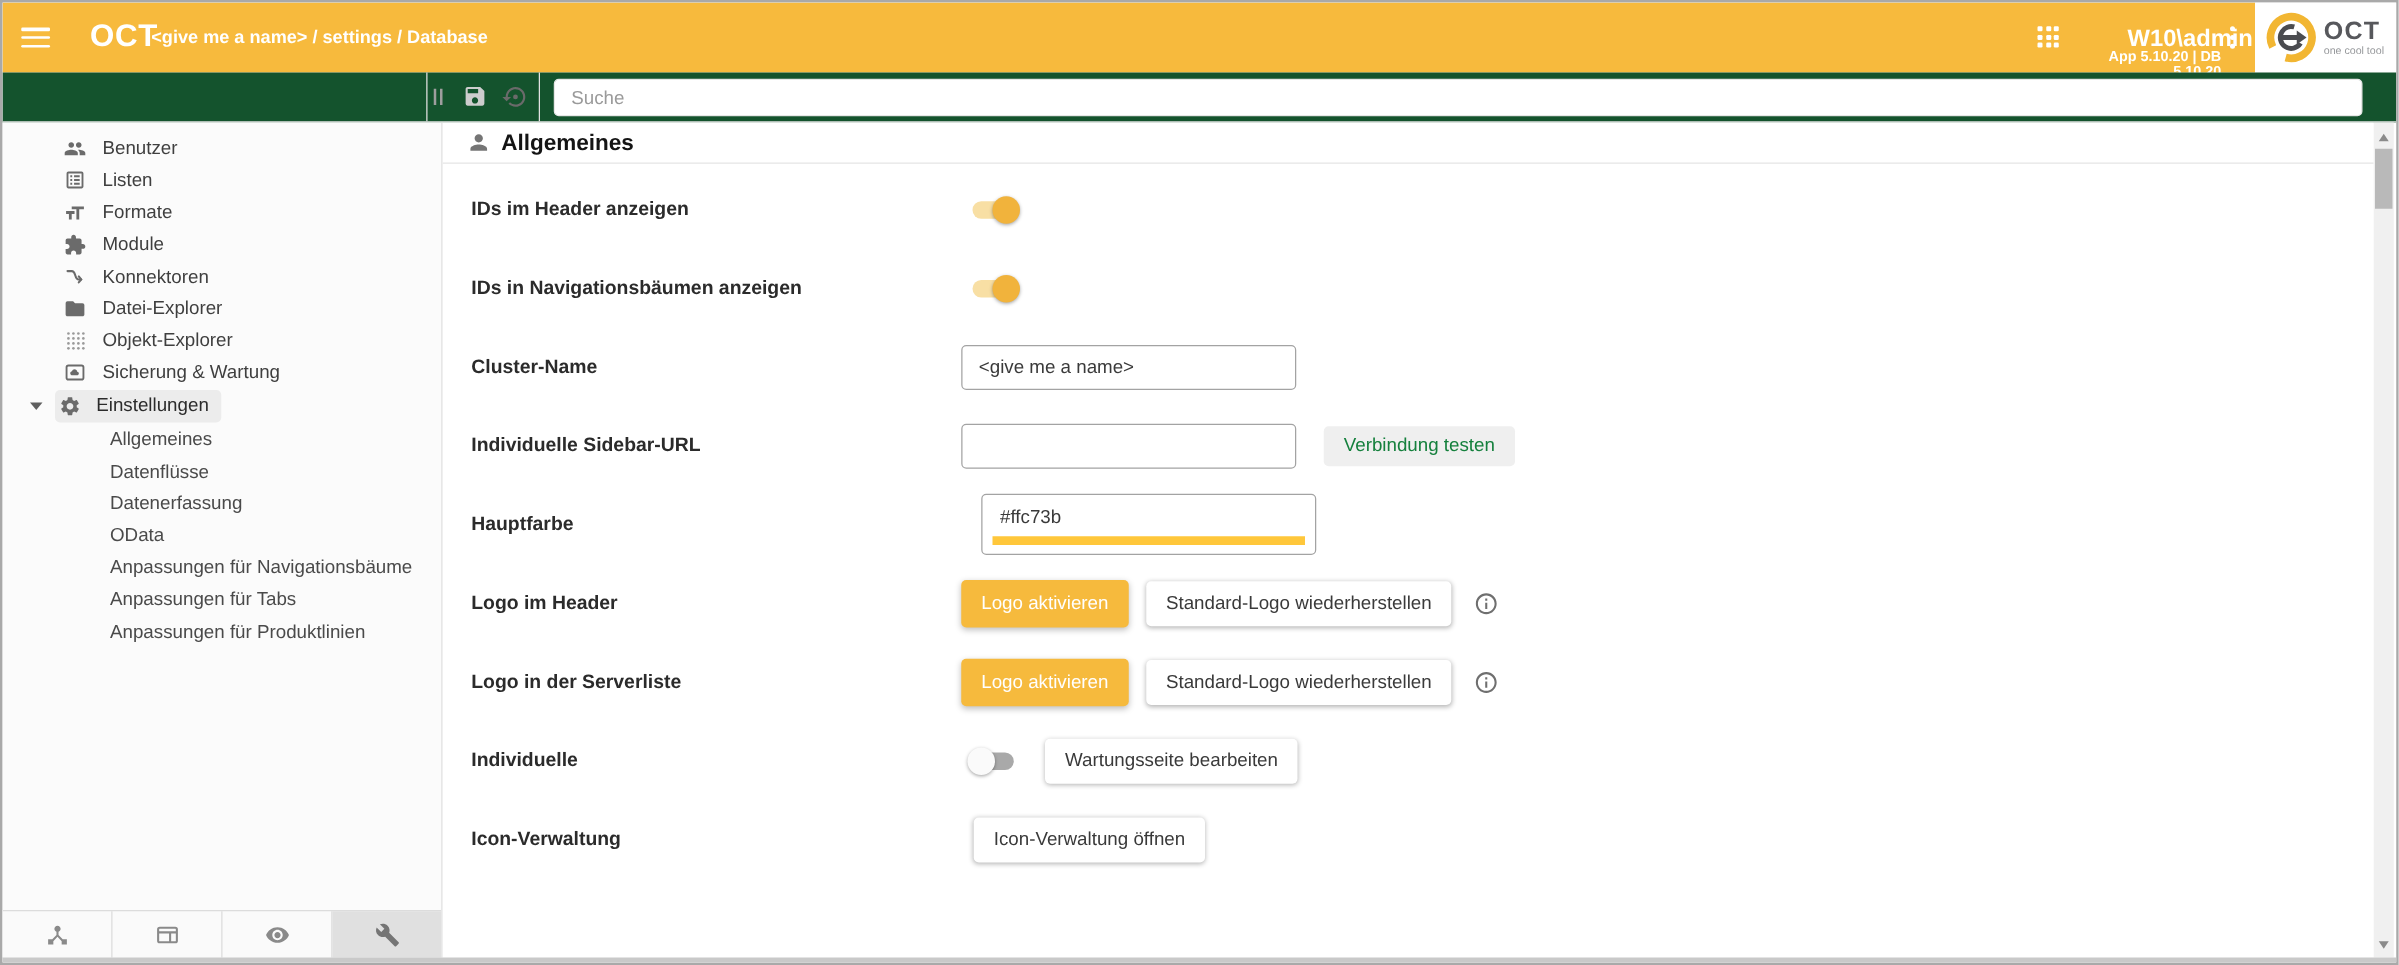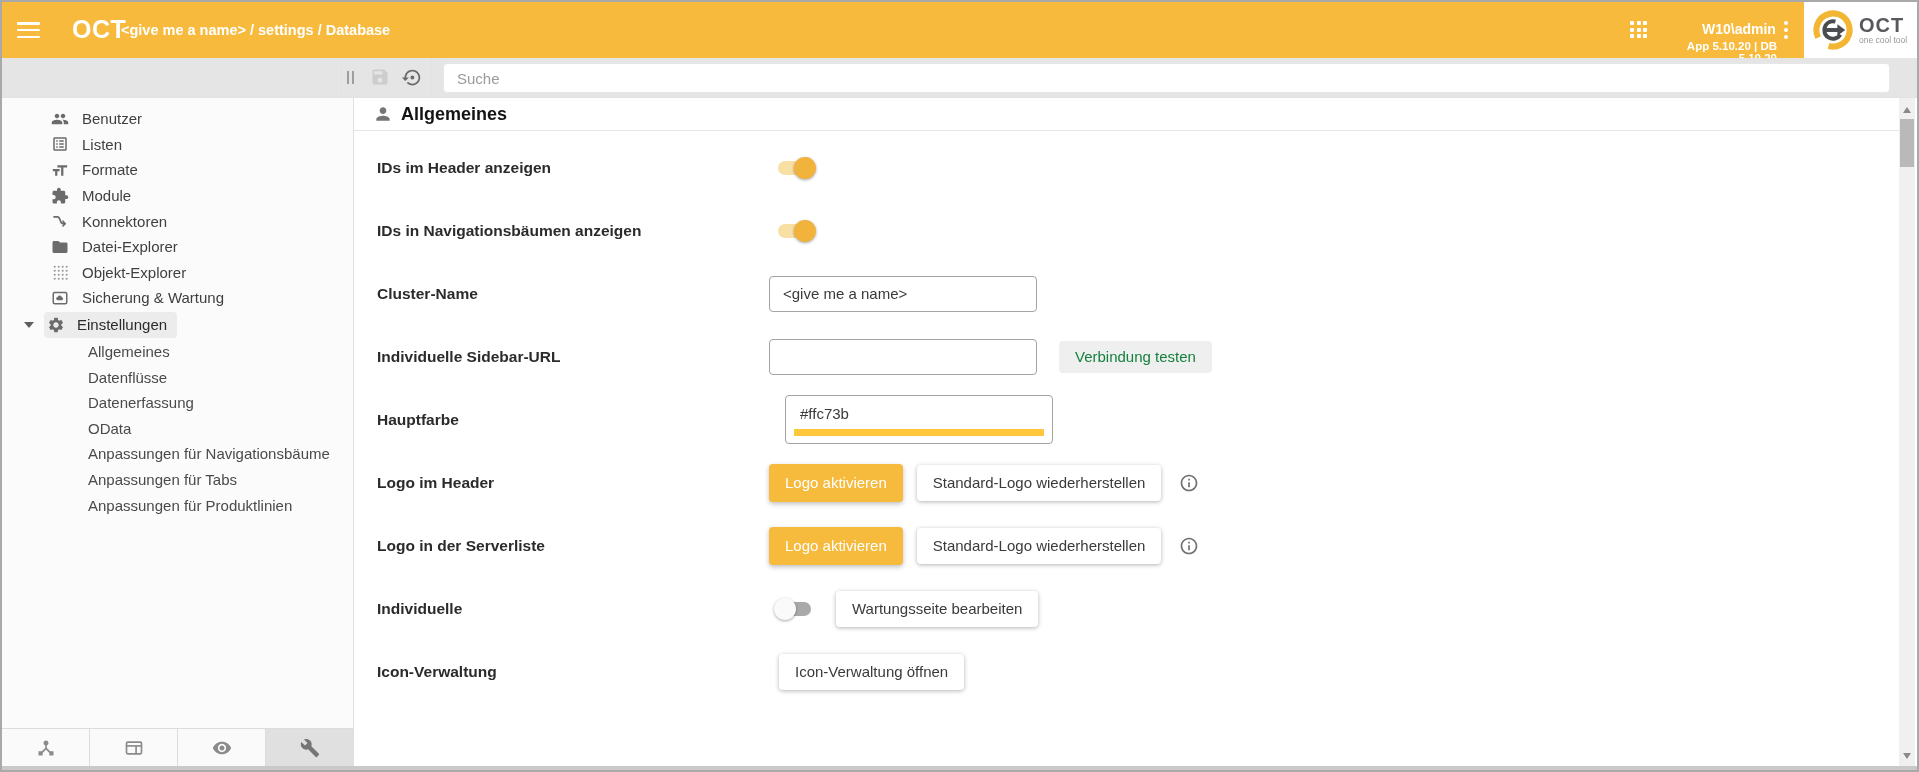--- a/index.html
+++ b/index.html
@@ -10,34 +10,34 @@
 
   
   .hdr { position:absolute; left:0; top:0; width:1802px; height:56px; background:#f7ba3d; }
   .hamburger { position:absolute; left:15px; top:20px; width:23px; height:17px; cursor:pointer; }
   .hamburger span { display:block; height:2.6px; background:#fff; border-radius:1px; margin-bottom:4.2px; }
   .hdr-title { position:absolute; left:70px; top:13px; font-size:25px; font-weight:bold; color:#fff; letter-spacing:.5px; }
   .hdr-crumb { position:absolute; left:119px; top:20px; font-size:14.5px; font-weight:bold; color:#fff; }
   .hdr-grid { position:absolute; left:1628px; top:19px; width:17px; height:17px;
               display:grid; grid-template-columns:repeat(3,1fr); gap:2.5px; }
   .hdr-grid i { background:#fff; border-radius:1px; }
-  .hdr-user { position:absolute; left:1700px; top:19px; font-size:14px; font-weight:bold; color:#fff; }
+  .hdr-user { position:absolute; left:1700px; top:19px; font-size:19px; font-weight:bold; color:#fff; }
   .hdr-kebab { position:absolute; left:1782px; top:19px; width:5px; height:18px;
                display:flex; flex-direction:column; justify-content:space-between; }
   .hdr-kebab i { width:4px; height:4px; border-radius:50%; background:#fff; }
   .hdr-version { position:absolute; left:1658px; top:38px; width:117px; text-align:right;
                  font-size:11.5px; font-weight:bold; color:#fff; }
   .logo-box { position:absolute; left:1802px; top:0; width:113px; height:56px; background:#fff;
               display:flex; align-items:center; padding-left:8px; }
   .logo-wordmark { margin-left:5px; line-height:1; }
   .logo-oct { font-size:20px; font-weight:bold; color:#57585c; letter-spacing:1px; }
   .logo-tag { font-size:8.5px; color:#96989b; text-align:right; margin-top:1px; }
 
   
-  .toolbar { position:absolute; left:0; top:56px; width:100%; height:40px; background:#e5e5e5;
+  .toolbar { position:absolute; left:0; top:56px; width:100%; height:40px; background:#14532d;
              border-bottom:1px solid #e2e2e2; }
   .tb-vdiv { position:absolute; top:0; width:1px; height:39px; background:#e2e2e2; }
   .tb-handle { position:absolute; left:345px; top:13px; display:flex; gap:3px; cursor:col-resize; }
   .tb-handle i { width:2px; height:13px; background:#9e9e9e; }
   .tb-icon { position:absolute; top:9px; }
   .search { position:absolute; left:441px; top:5px; width:1447px; height:30px;
             border:1px solid #e7e7e7; border-radius:4px; background:#fff;
             font-family:inherit; font-size:15px; color:#3a3a3a; padding:0 13px; outline:none; }
   .search::placeholder { color:#9a9a9a; }
 

